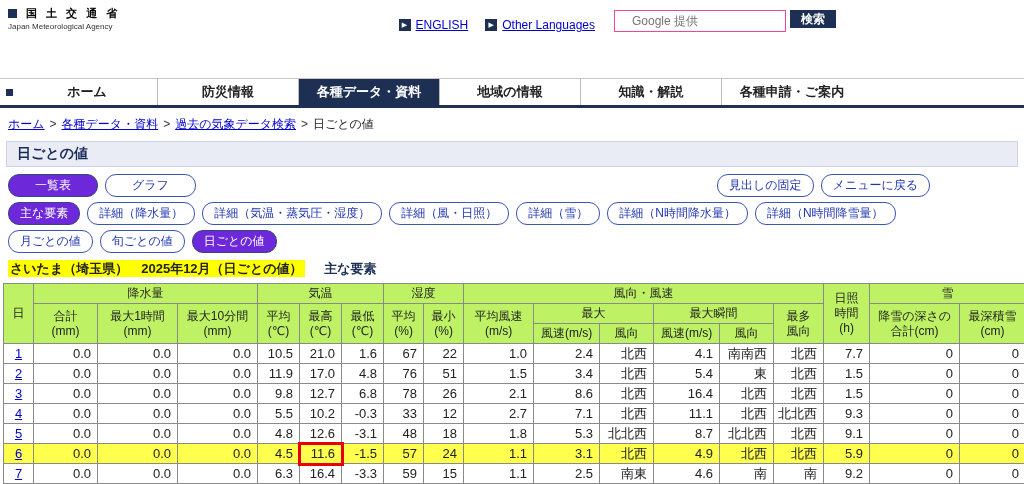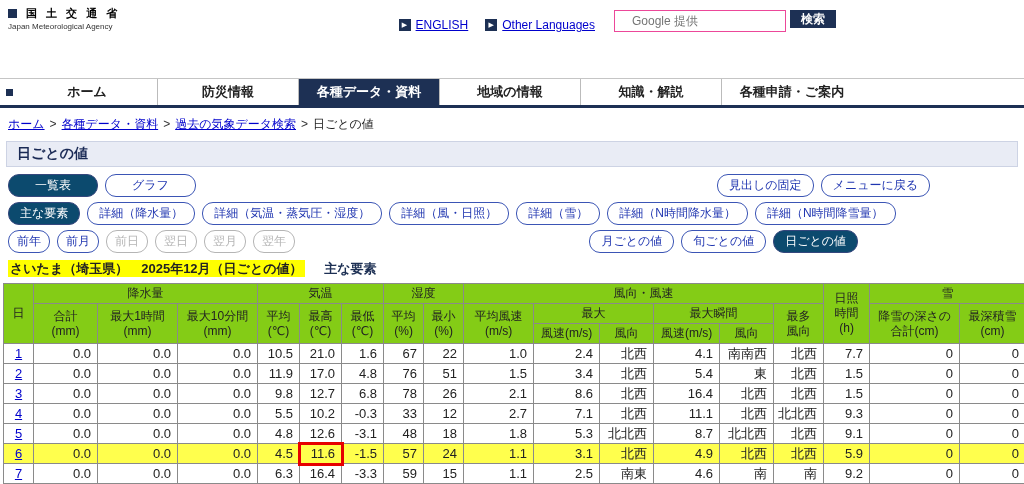--- a/index.html
+++ b/index.html
@@ -39,29 +39,29 @@
   
   main { padding: 0 2px; }
   .page-title-bar { margin: 1px 4px 7px; background: #e9ecf5; border: 1px solid #cdd3e4; padding: 3px 10px; font-size: 14px; font-weight: bold; color: #1a2a55; }
   .toolbar-row { display: flex; align-items: center; margin: 5px 6px; }
   .group { display: flex; gap: 7px; }
   .row-a { width: 922px; justify-content: space-between; }
   .row-c { width: 850px; justify-content: space-between; }
   .btn { display: inline-block; border: 1px solid #3b55b5; border-radius: 11px; background: #fff; color: #1f35b0; font-size: 12px; padding: 2px 11px; cursor: pointer; white-space: nowrap; }
   .btn.wide { padding: 2px 26px; }
   .btn.sm { padding: 2px 8px; }
-  .btn.selected { background: #0c4a6e; border-color: #35477d; color: #fff; }
+  .btn.selected { background: #6d28d9; border-color: #35477d; color: #fff; }
   .btn.disabled { border-color: #b5b5b5; color: #b5b5b5; cursor: default; }
   .station-line { margin: 7px 6px 5px; font-size: 13px; font-weight: bold; }
   .station-text { background: #ffff00; color: #222; padding: 1px 2px; }
   .station-suffix { color: #1d3054; margin-left: 16px; }
   
   .data-table { border-collapse: collapse; table-layout: fixed; width: 1022px; margin: 3px 1px 0; font-size: 13px; }
   .data-table th, .data-table td { border: 1px solid #8a8a8a; height: 20px; }
-  .data-table th { background: #84cc16; font-weight: normal; font-size: 12px; color: #222; text-align: center; line-height: 1.25; padding: 1px 2px; }
+  .data-table th { background: #bef264; font-weight: normal; font-size: 12px; color: #222; text-align: center; line-height: 1.25; padding: 1px 2px; }
   .data-table td { text-align: right; padding: 0 6px 0 2px; background: #fff; }
   .data-table td.day { text-align: center; padding: 0; }
   .pre { white-space: pre-line; }
   .day-link { color: #0000cc; text-decoration: underline; cursor: pointer; }
   tr.hl td { background: #ffff4d; }
   td.red-box { outline: 3px solid #e60000; outline-offset: -1px; }
 </style>
 </head>
 <body>
 
@@ -123,28 +123,20 @@
         <span class="btn">詳細（降水量）</span>
         <span class="btn">詳細（気温・蒸気圧・湿度）</span>
         <span class="btn">詳細（風・日照）</span>
         <span class="btn">詳細（雪）</span>
         <span class="btn">詳細（N時間降水量）</span>
         <span class="btn">詳細（N時間降雪量）</span>
       </div>
   </div>
 
   <div class="toolbar-row row-c">
-    <div class="group" id="date-nav">
-        <span class="btn sm">前年</span>
-        <span class="btn sm">前月</span>
-        <span class="btn sm disabled">前日</span>
-        <span class="btn sm disabled">翌日</span>
-        <span class="btn sm disabled">翌月</span>
-        <span class="btn sm disabled">翌年</span>
-      </div>
     <div class="group" id="period-tabs">
         <span class="btn">月ごとの値</span>
         <span class="btn">旬ごとの値</span>
         <span class="btn selected">日ごとの値</span>
       </div>
   </div>
 
   <div class="station-line">
     <span class="station-text">さいたま（埼玉県）　2025年12月（日ごとの値）</span>
     <span class="station-suffix">主な要素</span>

